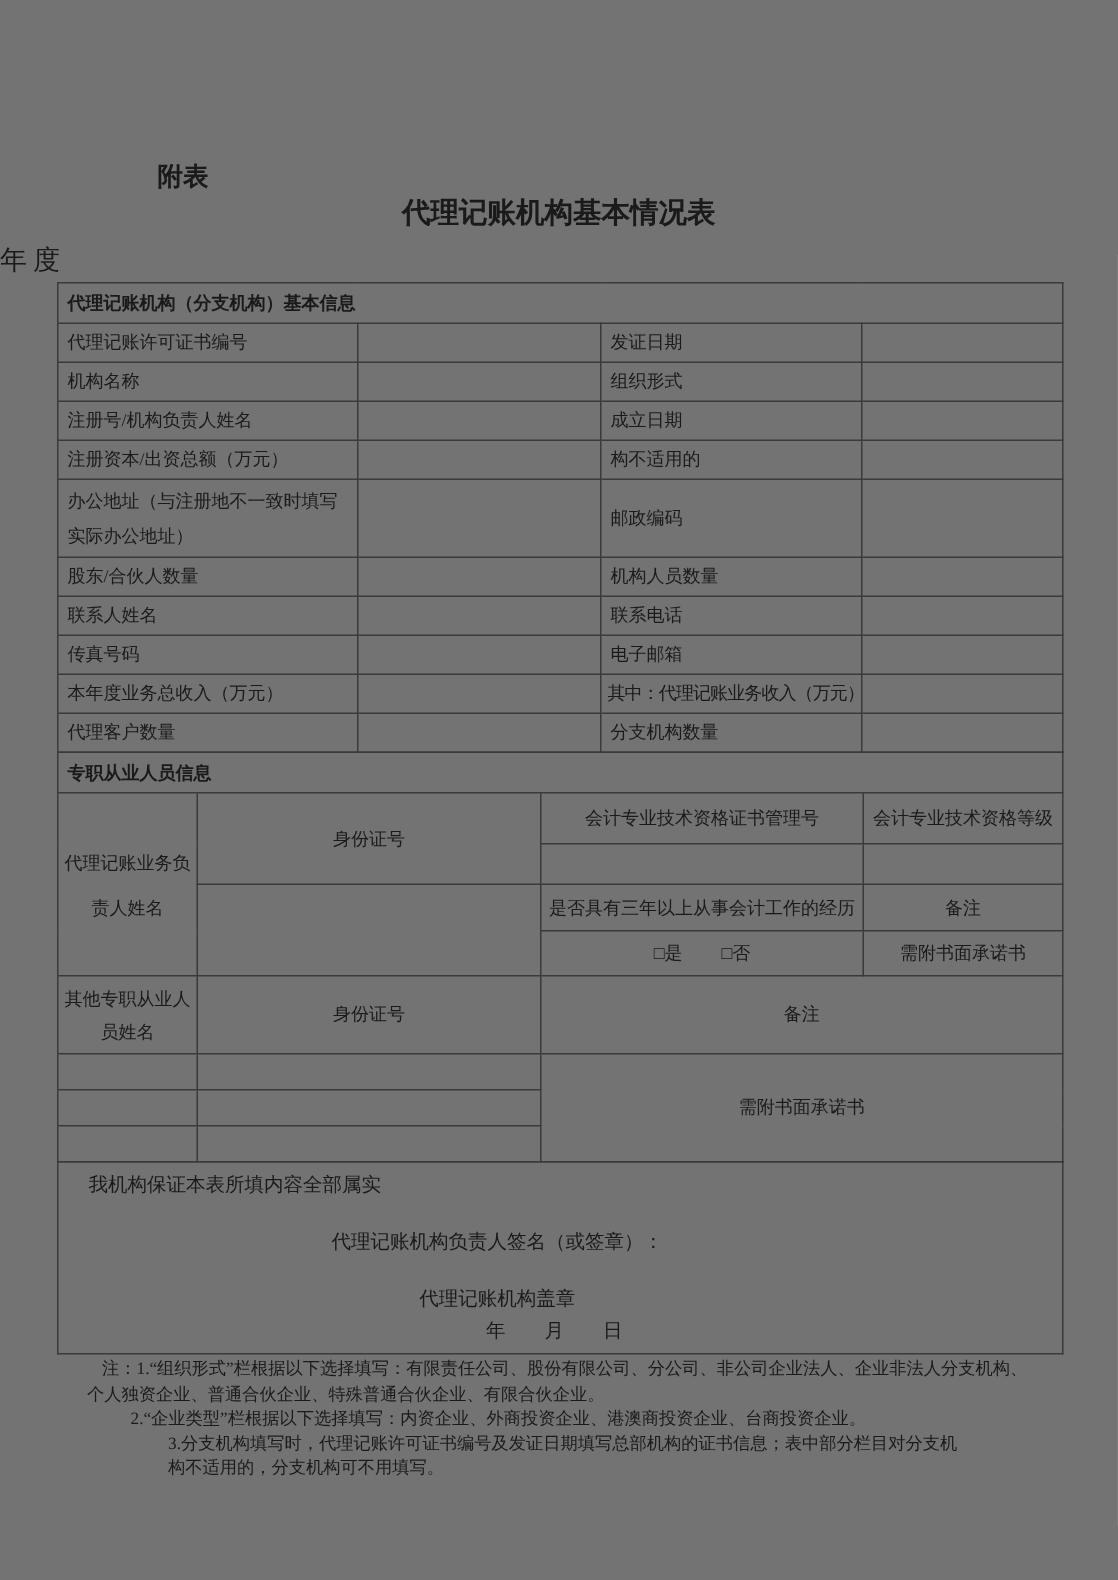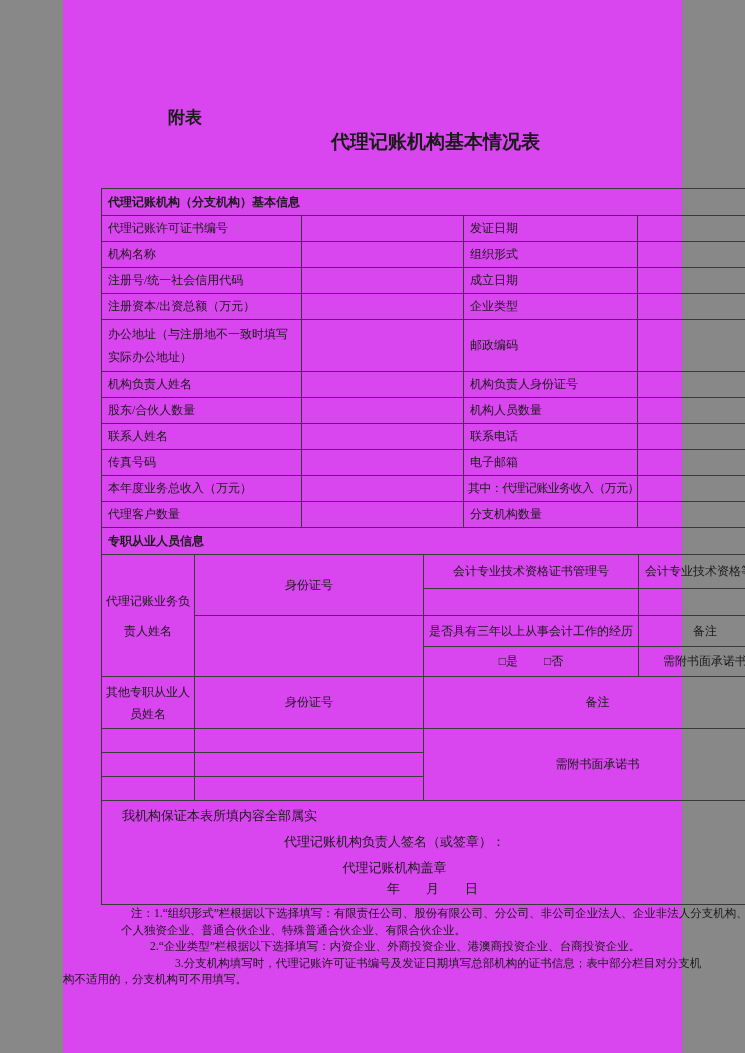--- a/index.html
+++ b/index.html
@@ -1,54 +1,54 @@
 <!DOCTYPE html>
 <html><head>
 <meta charset="utf-8">
 <style>
   html,body { margin:0; padding:0; background:#888; }
   .page {
-    position:relative; width:619px; height:1053px; margin:0 auto;
-    background:#d946ef; color:#1a1a1a;
+    position:relative; width:745px; height:1053px; margin:0 auto;
+    background:#737373; color:#1a1a1a;
     font-family:"Liberation Serif","DejaVu Serif",serif;
   }
   .annex {
     position:absolute; top:106px; left:105px;
     font-size:17px; font-weight:bold;
     font-family:"Liberation Sans","DejaVu Sans",sans-serif;
   }
   .doc-title {
     position:absolute; top:129px; left:0; width:745px; text-align:center;
     font-size:19px; font-weight:bold;
     font-family:"Liberation Sans","DejaVu Sans",sans-serif;
   }
   .year-line {
-    position:absolute; top:161px; left:0; width:745px; text-align:right;
-    font-size:14px; letter-spacing:4px;
+    position:absolute; top:161px; left:0; width:745px; text-align:left;
+    font-size:18px; letter-spacing:4px;
   }
   .tables { position:absolute; top:188px; left:38px; width:670px; }
   table { border-collapse:collapse; table-layout:fixed; width:670px; }
   .t2, .t3 { margin-top:-1px; }
   td {
     border:1px solid #3a3a3a; font-size:12px; padding:1px 6px;
     overflow:hidden; vertical-align:middle;
   }
   .sec-hdr { font-weight:bold; }
   .ctr { text-align:center; padding:1px 2px; white-space:nowrap; }
   .wrap2 { white-space:normal; line-height:22px; }
   .addr { line-height:23px; }
   .tight { letter-spacing:-0.6px; padding:1px 2px 1px 4px; white-space:nowrap; }
   .mgr { line-height:30px; }
   tr.r27 { height:27px; } tr.r26 { height:26px; } tr.r52 { height:52px; }
   tr.r34 { height:34px; } tr.r31 { height:31px; } tr.r30 { height:30px; }
   tr.r24 { height:24px; } tr.r100 { height:100px; }
   .cbgap { display:inline-block; width:26px; }
   .sig-cell { vertical-align:top; padding:6px 20px; font-size:13px; }
   .sig-promise { text-align:left; }
-  .sig-center { text-align:center; transform:translateX(-42px); margin-top:8px; }
+  .sig-center { text-align:center; transform:translateX(-42px); margin-top:20px; }
   .sig-date { text-align:center; transform:translateX(-4px); margin-top:3px; }
   .notes {
     position:absolute; top:905px; left:0; width:745px;
     font-size:11.5px; line-height:16.5px; color:#1a1a1a;
   }
   .note-line { white-space:nowrap; }
 </style>
 </head>
 <body>
 
@@ -77,41 +77,35 @@
         <td>发证日期</td>
         <td></td>
       </tr>
       <tr class="r26">
         <td>机构名称</td>
         <td></td>
         <td>组织形式</td>
         <td></td>
       </tr>
       <tr class="r26">
-        <td>注册号/统一社会信用代码</td>
+        <td>注册号/机构负责人姓名</td>
         <td></td>
         <td>成立日期</td>
         <td></td>
       </tr>
       <tr class="r26">
         <td>注册资本/出资总额（万元）</td>
         <td></td>
-        <td>企业类型</td>
+        <td>构不适用的</td>
         <td></td>
       </tr>
       <tr class="r52">
         <td class="wrap2 addr">办公地址（与注册地不一致时填写实际办公地址）</td>
         <td></td>
         <td>邮政编码</td>
-        <td></td>
-      </tr>
-      <tr class="r26">
-        <td>机构负责人姓名</td>
-        <td></td>
-        <td>机构负责人身份证号</td>
         <td></td>
       </tr>
       <tr class="r26">
         <td>股东/合伙人数量</td>
         <td></td>
         <td>机构人员数量</td>
         <td></td>
       </tr>
       <tr class="r26">
         <td>联系人姓名</td>
@@ -209,16 +203,16 @@
     </tbody>
       </table>
 
   </div>
 
   <div class="notes">
     <div class="note-line" style="padding-left:68px">注：1.“组织形式”栏根据以下选择填写：有限责任公司、股份有限公司、分公司、非公司企业法人、企业非法人分支机构、</div>
     <div class="note-line" style="padding-left:58px">个人独资企业、普通合伙企业、特殊普通合伙企业、有限合伙企业。</div>
     <div class="note-line" style="padding-left:87px">2.“企业类型”栏根据以下选择填写：内资企业、外商投资企业、港澳商投资企业、台商投资企业。</div>
     <div class="note-line" style="padding-left:112px">3.分支机构填写时，代理记账许可证书编号及发证日期填写总部机构的证书信息；表中部分栏目对分支机</div>
-    <div class="note-line" style="">构不适用的，分支机构可不用填写。</div>
+    <div class="note-line" style="padding-left:112px">构不适用的，分支机构可不用填写。</div>
   </div>
 
 </div>
 
 </body></html>

